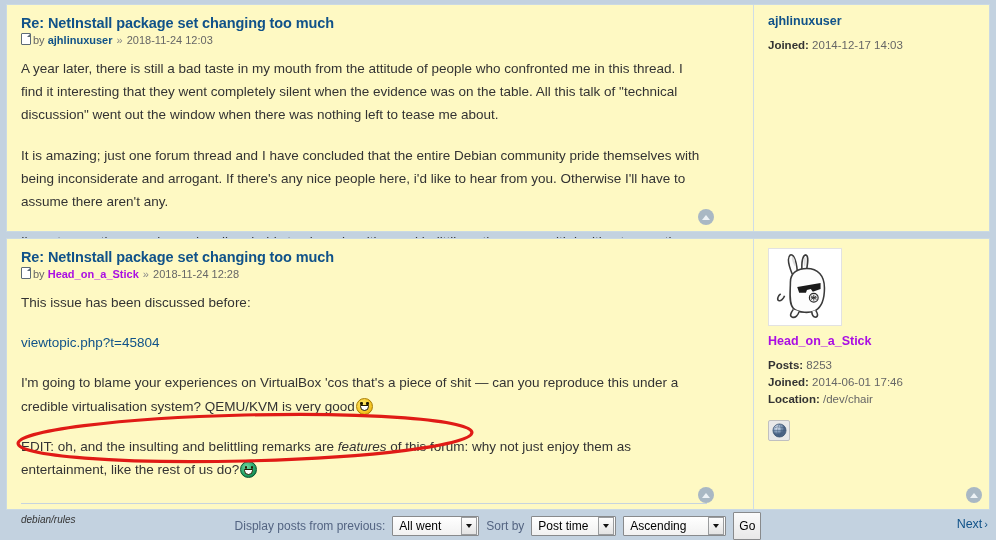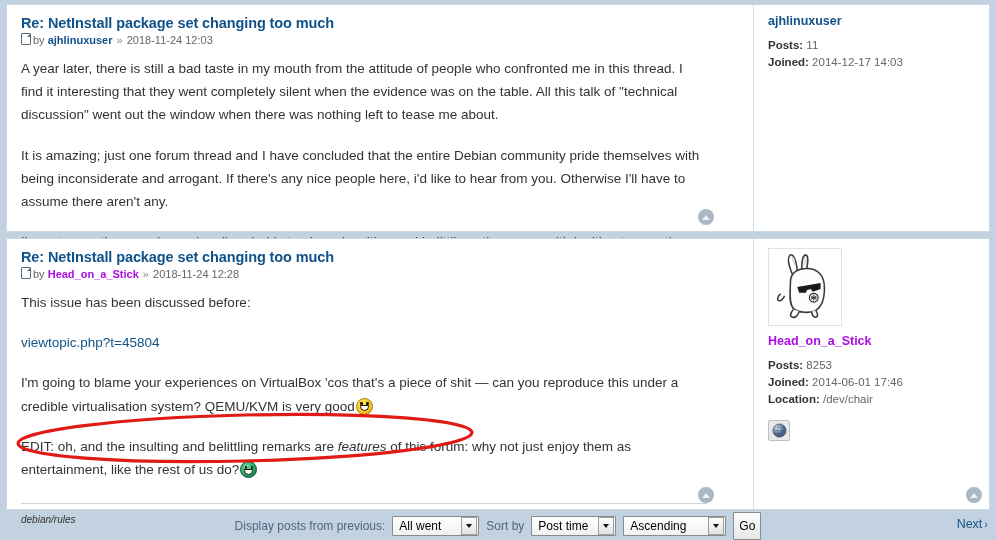--- a/index.html
+++ b/index.html
@@ -19,21 +19,21 @@
     position: relative;
     width: 996px;
     height: 540px;
     background: #c3d2e0;
   }
 
   
   .post {
     position: relative;
     display: flex;
-    background: #ffffff;
+    background: #fef9c3;
     border: 1px solid #cad9e3;
     box-sizing: border-box;
     gap: 32px;
   }
   .post.post1 {
     margin: 4px 6px 0 6px;
     height: 228px;
   }
   .post.post2 {
     margin: 6px 6px 0 6px;
@@ -341,24 +341,20 @@
         <p>It is amazing; just one forum thread and I have concluded that the entire Debian community pride themselves with being inconsiderate and arrogant. If there's any nice people here, i'd like to hear from you. Otherwise I'll have to assume there aren't any.</p>
         <p>I'm not expecting a reply; you're all probably too busy insulting and belittling other users with legitimate questions.</p>
       </div>
       <div class="back-top">
         <span class="tri"></span>
       </div>
     </div>
     <div class="post-side">
       <a href="#" class="profile-name">ajhlinuxuser</a>
       <div class="profile-stats">
-        <div>
-          <b>Posts:</b>
-          <span>11</span>
-        </div>
         <div>
           <b>Joined:</b>
           <span>2014-12-17 14:03</span>
         </div>
       </div>
     </div>
   </div>
 
   <div class="post post2">
     <div class="post-body">

